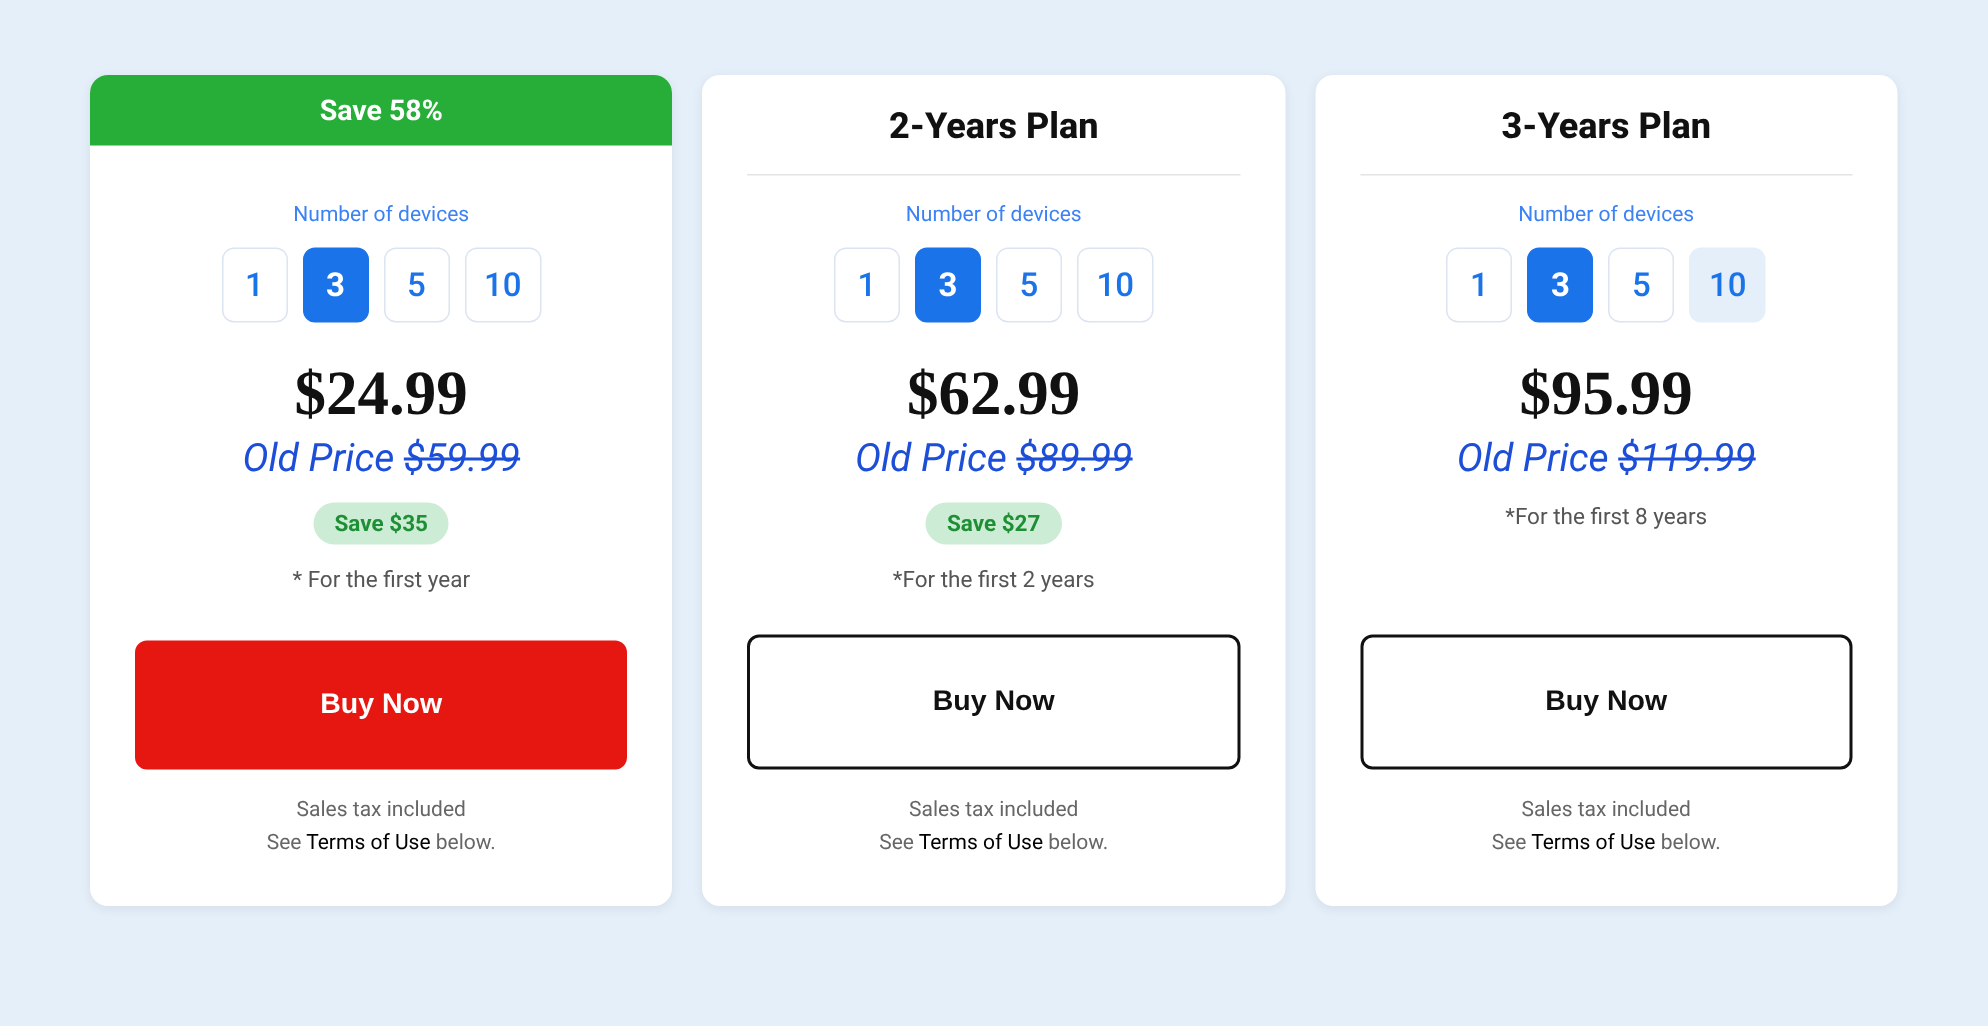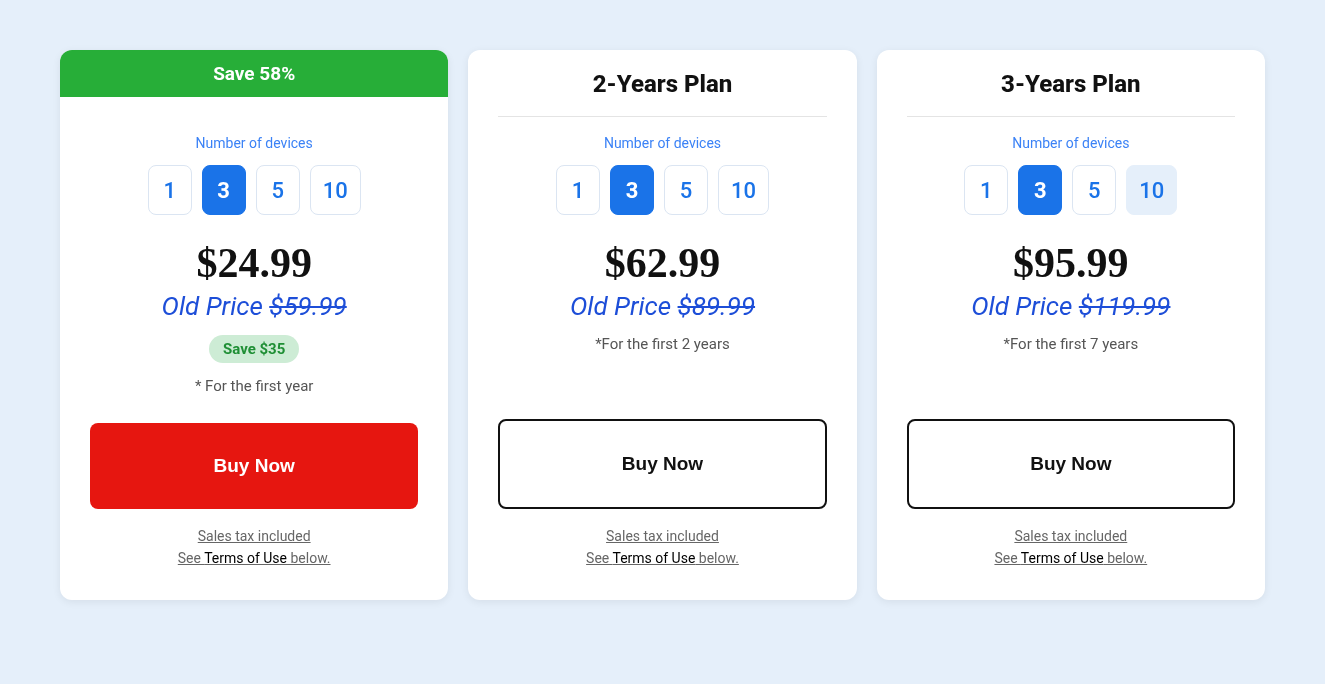--- a/index.html
+++ b/index.html
@@ -123,21 +123,21 @@
     .buy.primary {
       background: #e61610;
       color: #fff;
       border: none;
     }
     .buy.secondary {
       background: #fff;
       color: #111;
       border: 2px solid #111;
     }
-    .tax { font-size: 14px; color: #666; line-height: 1.6; text-decoration: underline; }
+    .tax { font-size: 14px; color: #666; line-height: 1.6; }
     .tax a { color: #000000; text-decoration: none; }
     .spacer { flex: 1; }
   </style>
 </head>
 <body>
 
 <div class="plans" id="plans-root">
     <div class="card">
       <div class="banner">Save 58%</div>
       <div class="card-body">
@@ -165,20 +165,21 @@
         <div class="title">2-Years Plan</div>
         <div class="devices-label">Number of devices</div>
         <div class="device-opts">
           <div class="dev">1</div>
           <div class="dev selected">3</div>
           <div class="dev">5</div>
           <div class="dev">10</div>
         </div>
         <div class="price">$62.99</div>
         <div class="old"><span>Old Price </span><span class="strike">$89.99</span></div>
+        <div><span class="save-badge">Save $27</span></div>
         <div class="note">*For the first 2 years</div>
         <div class="spacer"></div>
         <button class="buy secondary">Buy Now</button>
         <div class="tax">
           <div>Sales tax included</div>
           <div><span>See </span><a href="#">Terms of Use</a><span> below.</span></div>
         </div>
       </div>
     </div>
     <div class="card">
@@ -186,21 +187,21 @@
         <div class="title">3-Years Plan</div>
         <div class="devices-label">Number of devices</div>
         <div class="device-opts">
           <div class="dev">1</div>
           <div class="dev selected">3</div>
           <div class="dev">5</div>
           <div class="dev hover">10</div>
         </div>
         <div class="price">$95.99</div>
         <div class="old"><span>Old Price </span><span class="strike">$119.99</span></div>
-        <div class="note">*For the first 7 years</div>
+        <div class="note">*For the first 8 years</div>
         <div class="spacer"></div>
         <button class="buy secondary">Buy Now</button>
         <div class="tax">
           <div>Sales tax included</div>
           <div><span>See </span><a href="#">Terms of Use</a><span> below.</span></div>
         </div>
       </div>
     </div>
   </div>
 

